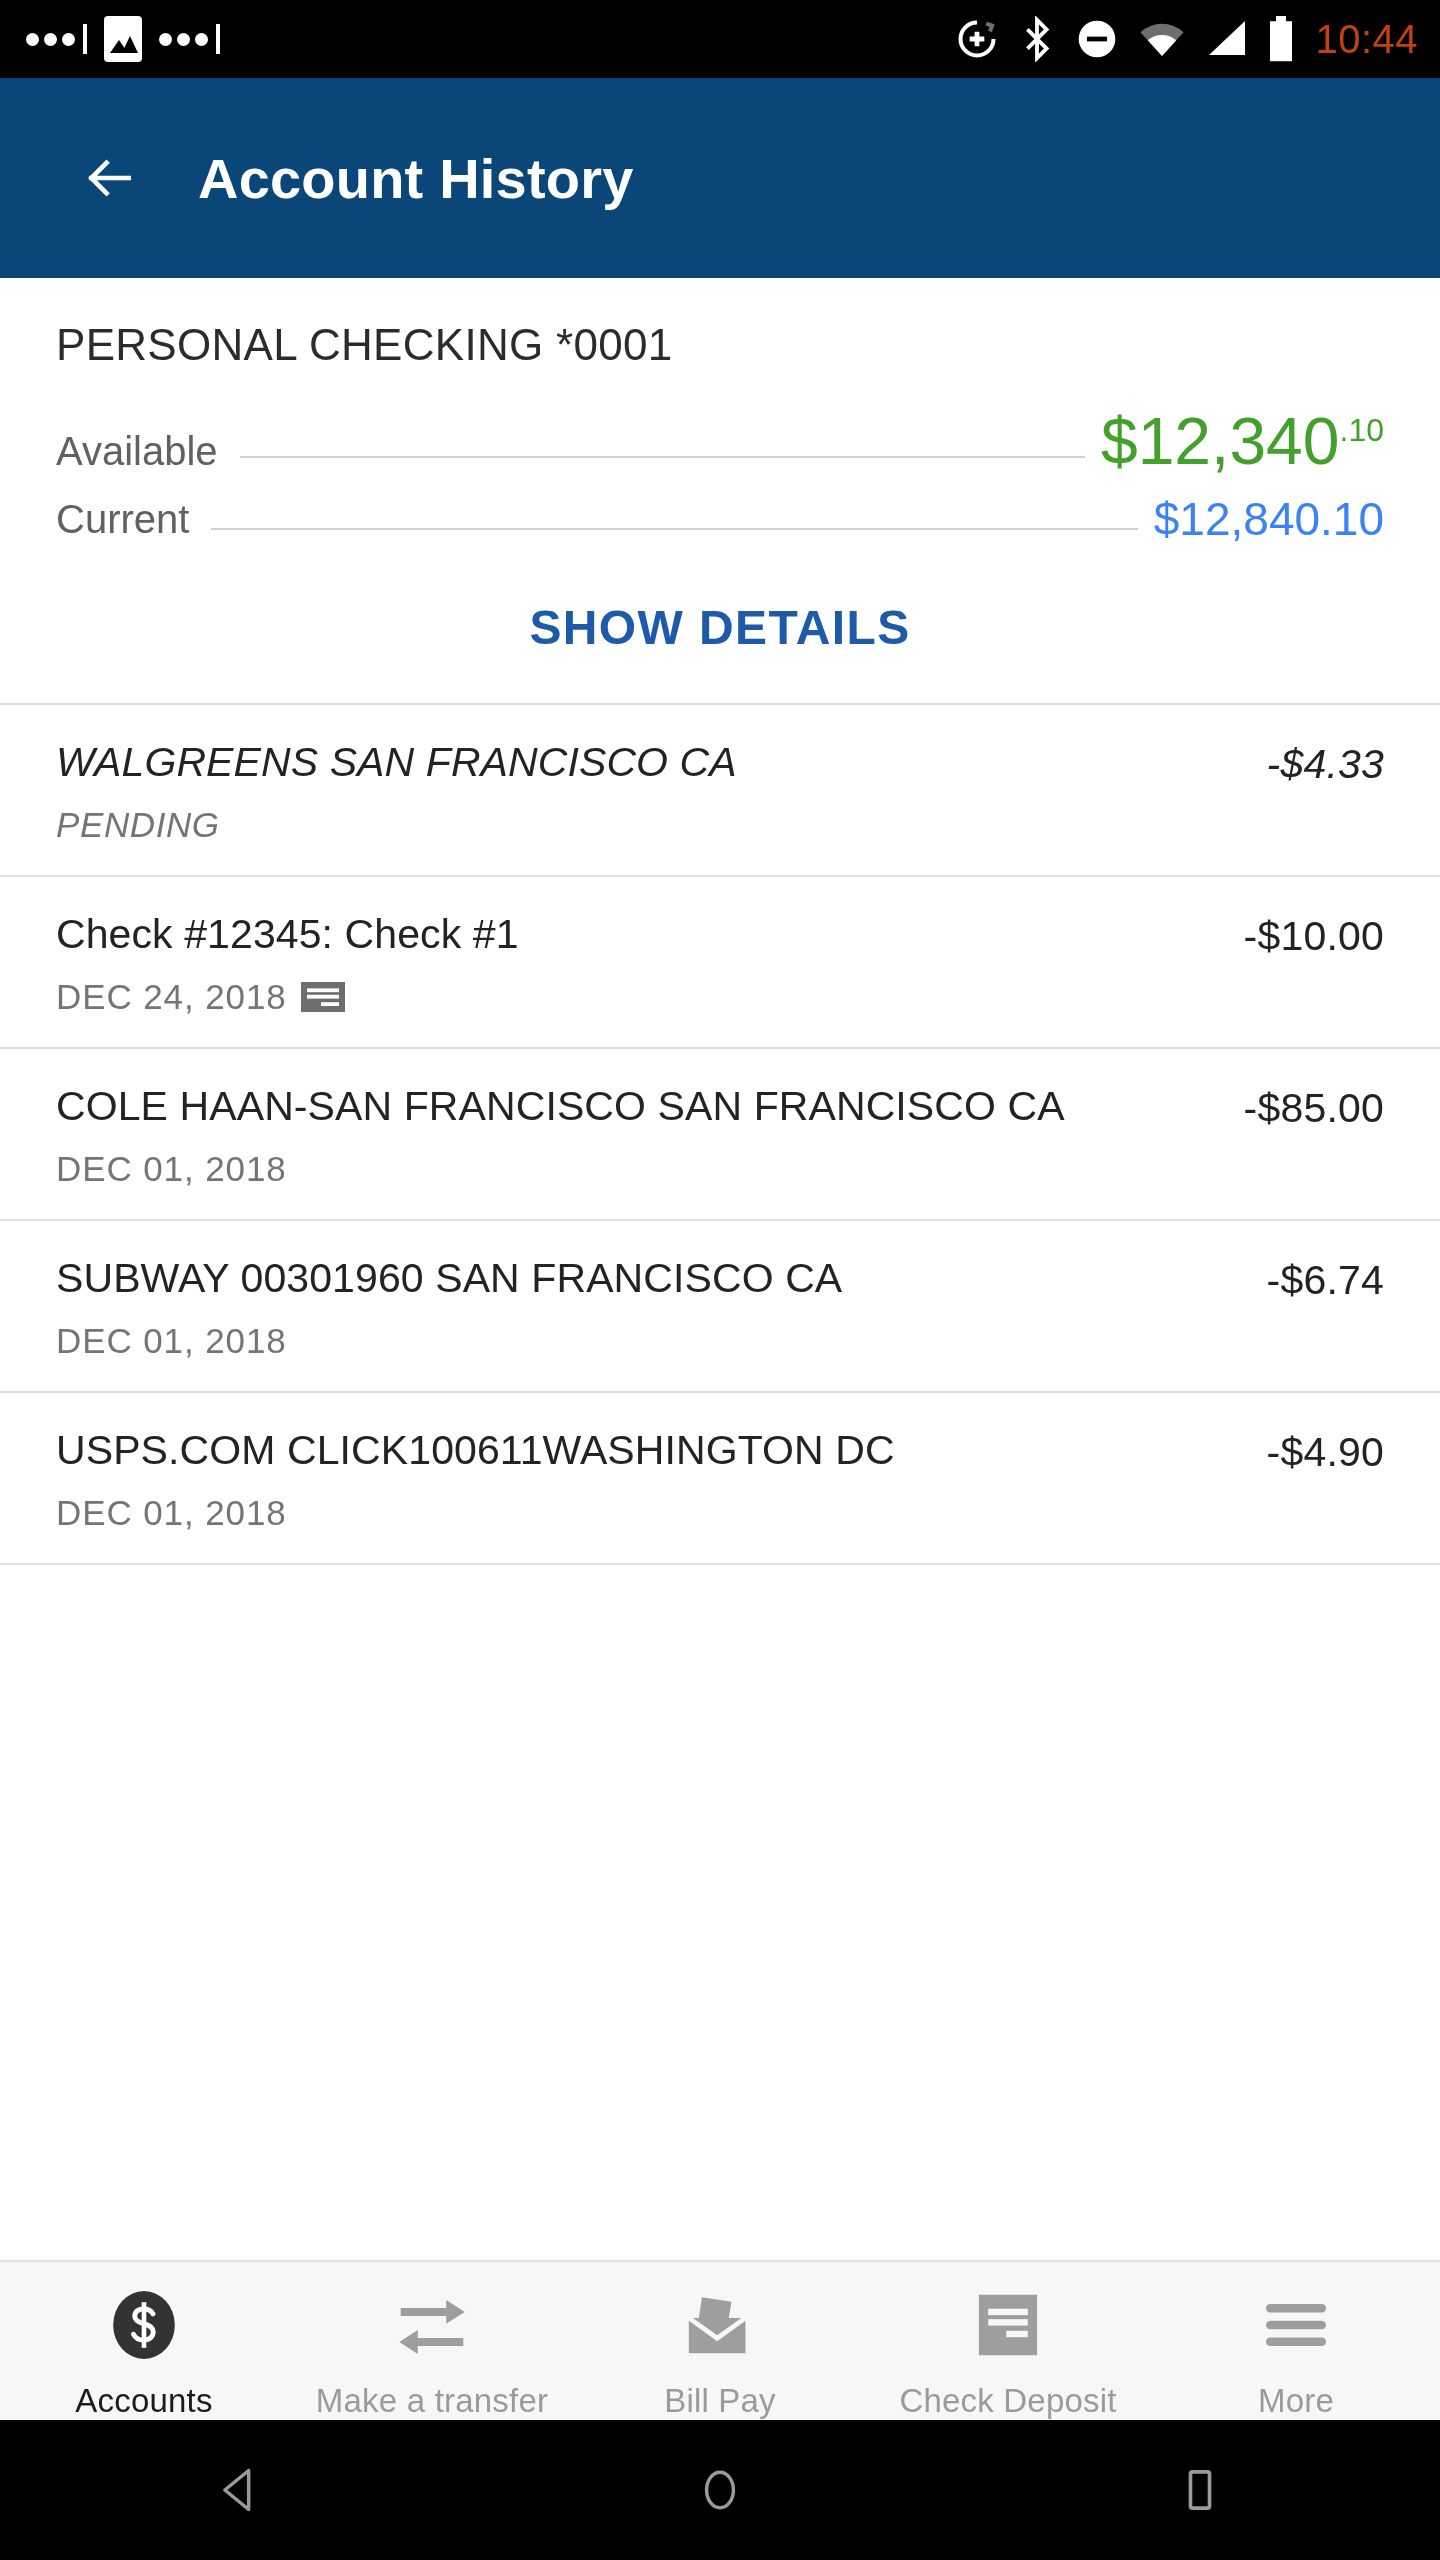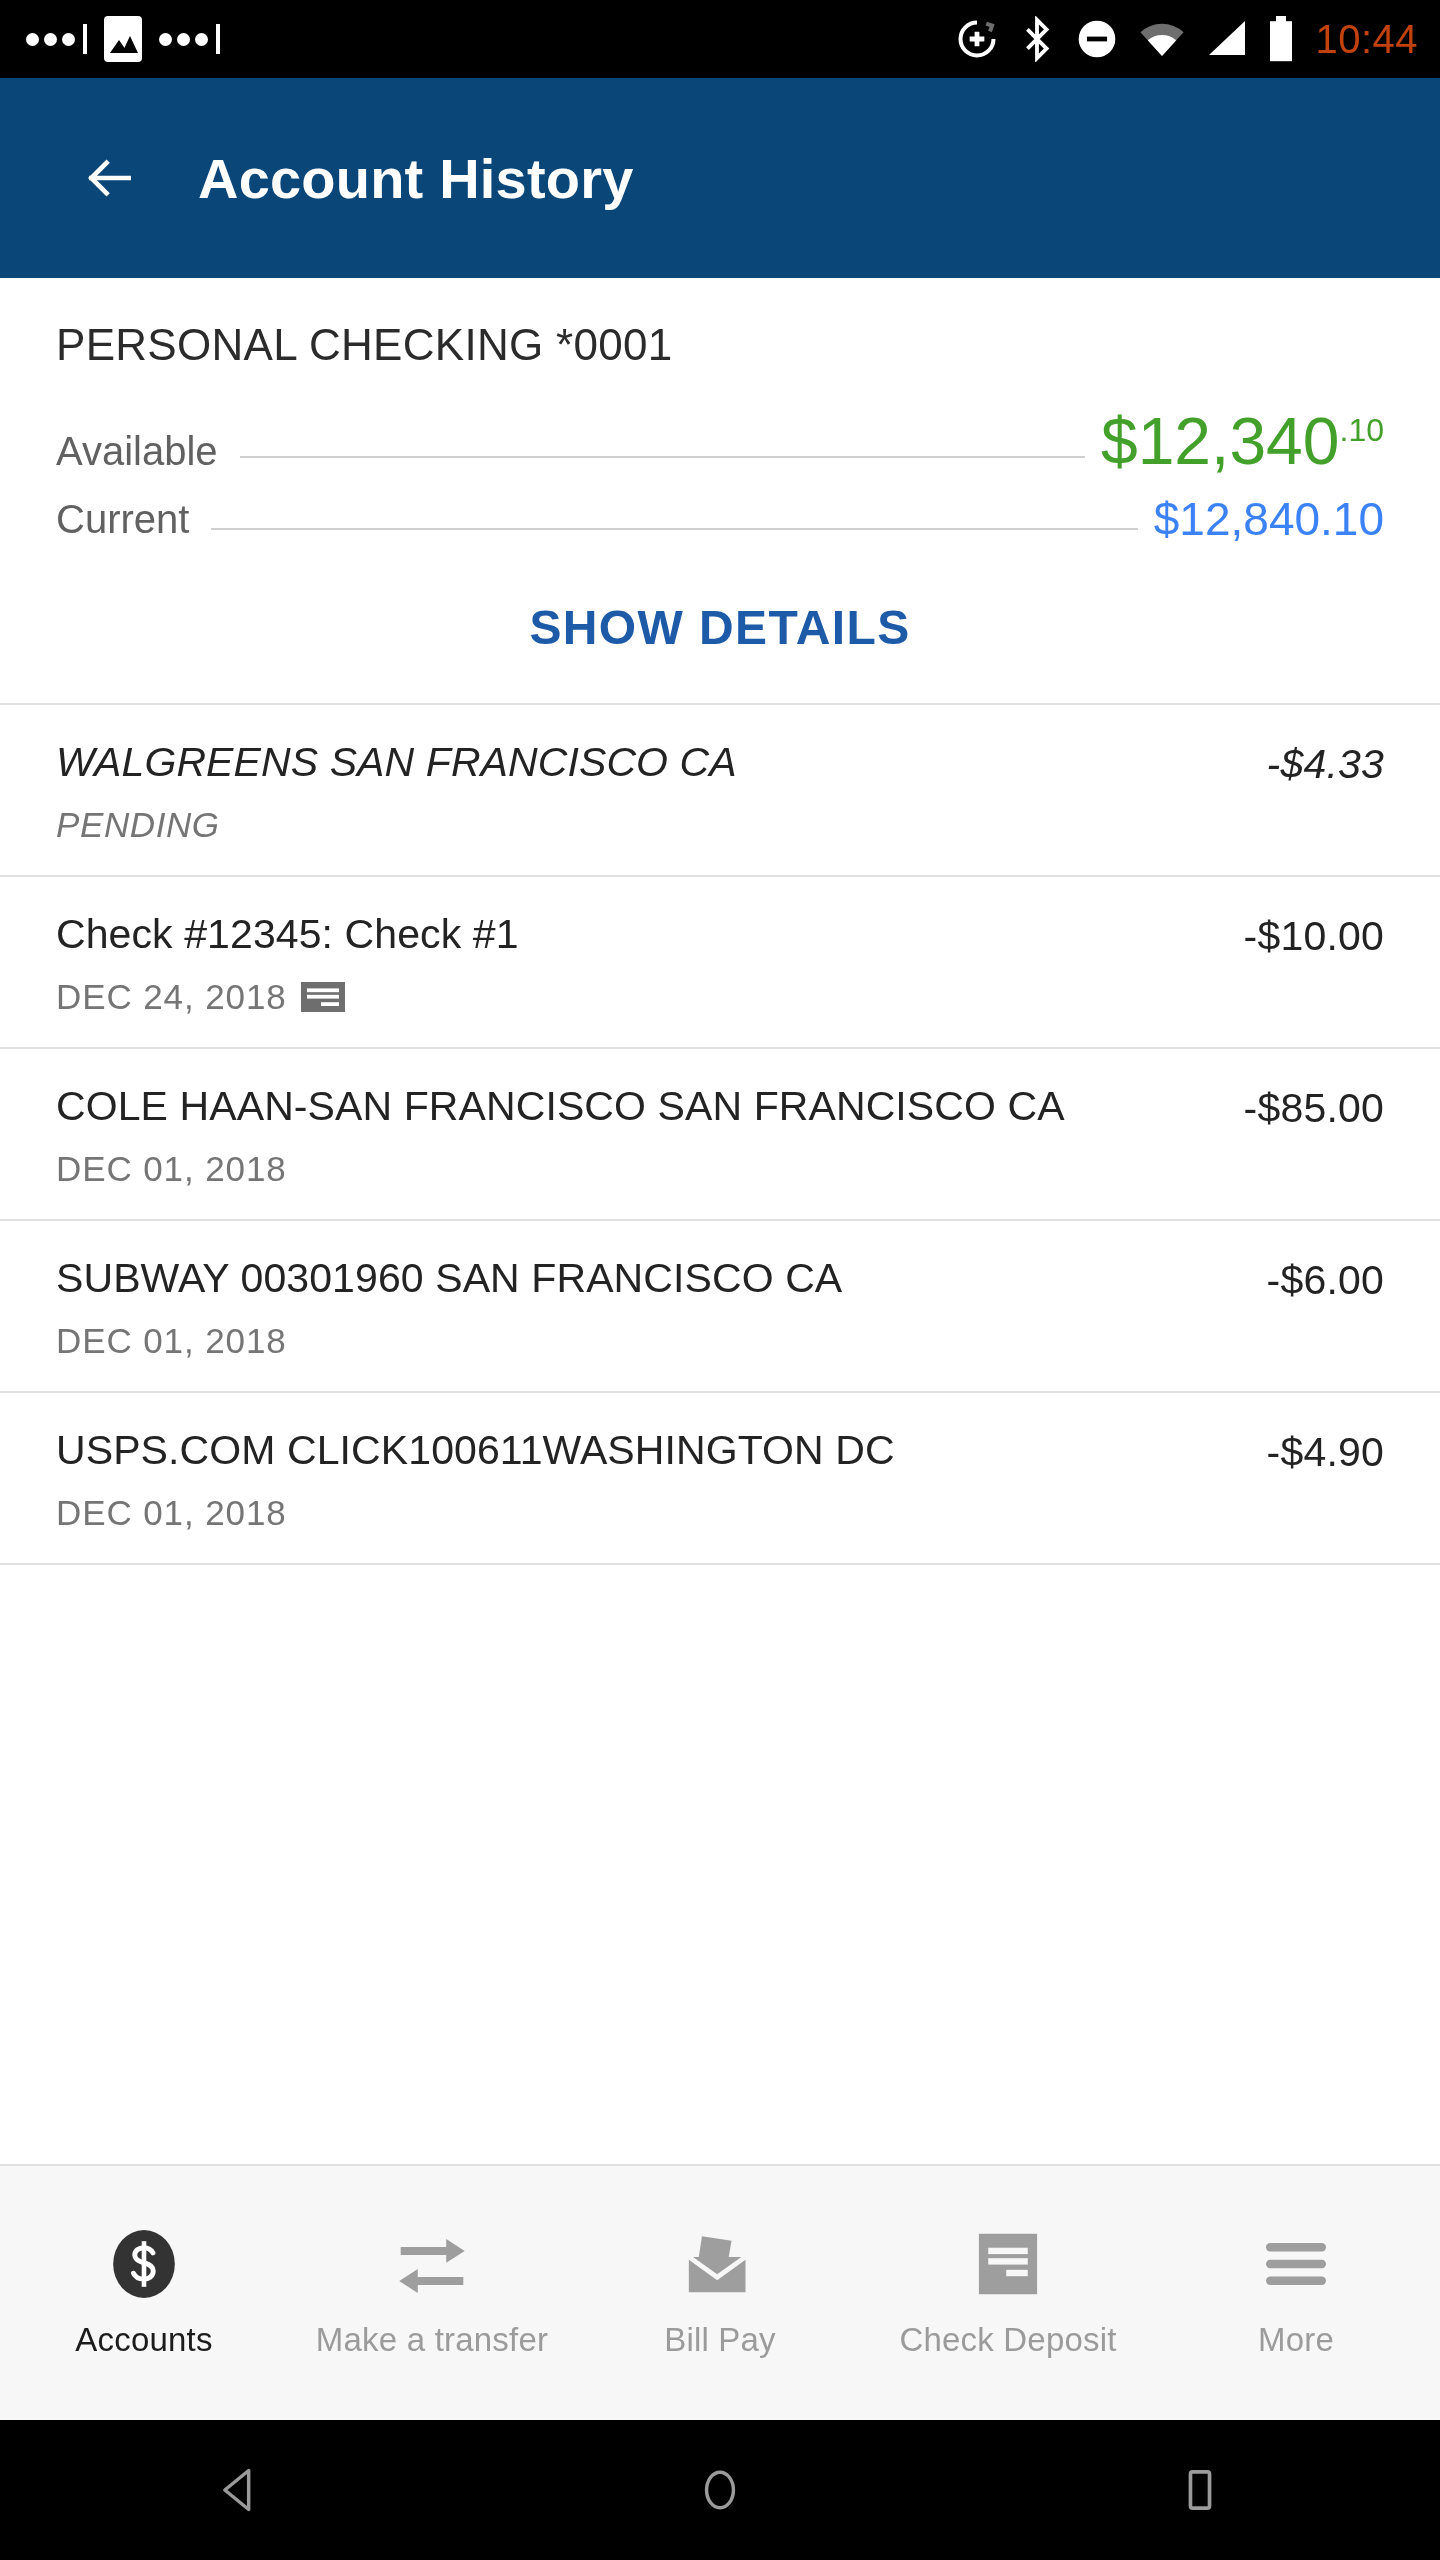--- a/index.html
+++ b/index.html
@@ -82,23 +82,23 @@
   }
   .tx-amount {
     font-size:41px; color:#232323; white-space:nowrap; padding-top:2px; letter-spacing:0.2px;
   }
   .tx-pending .tx-desc, .tx-pending .tx-sub, .tx-pending .tx-amount { font-style:italic; }
   .tx-pending .tx-sub { letter-spacing:0.6px; }
   .check-icon { width:44px; height:30px; display:inline-block; flex:0 0 44px; }
 
   
   .bottomnav {
-    position:absolute; left:0; bottom:140px; width:1440px; height:256px;
+    position:absolute; left:0; bottom:140px; width:1440px; height:160px;
     background:#f7f7f7; border-top:2px solid #e0e0e0;
-    display:flex; align-items:center;
+    display:flex; align-items:flex-end;
   }
   .navitem {
     flex:1 1 0; display:flex; flex-direction:column;
     align-items:center; justify-content:center; gap:20px;
   }
   .nav-ico { height:74px; display:flex; align-items:center; justify-content:center; }
   .nav-label { font-size:33px; color:#9b9b9b; letter-spacing:0.2px; }
   .navitem.active .nav-label { color:#1c1c1c; }
 
   
@@ -216,21 +216,21 @@
         </div>
         <div class="tx-amount">-$85.00</div>
       </div>
       <div class="tx">
         <div class="tx-main">
           <div class="tx-desc">SUBWAY 00301960 SAN FRANCISCO CA</div>
           <div class="tx-sub">
             <span>DEC 01, 2018</span>
           </div>
         </div>
-        <div class="tx-amount">-$6.00</div>
+        <div class="tx-amount">-$6.74</div>
       </div>
       <div class="tx">
         <div class="tx-main">
           <div class="tx-desc">USPS.COM CLICK100611WASHINGTON DC</div>
           <div class="tx-sub">
             <span>DEC 01, 2018</span>
           </div>
         </div>
         <div class="tx-amount">-$4.90</div>
       </div>

